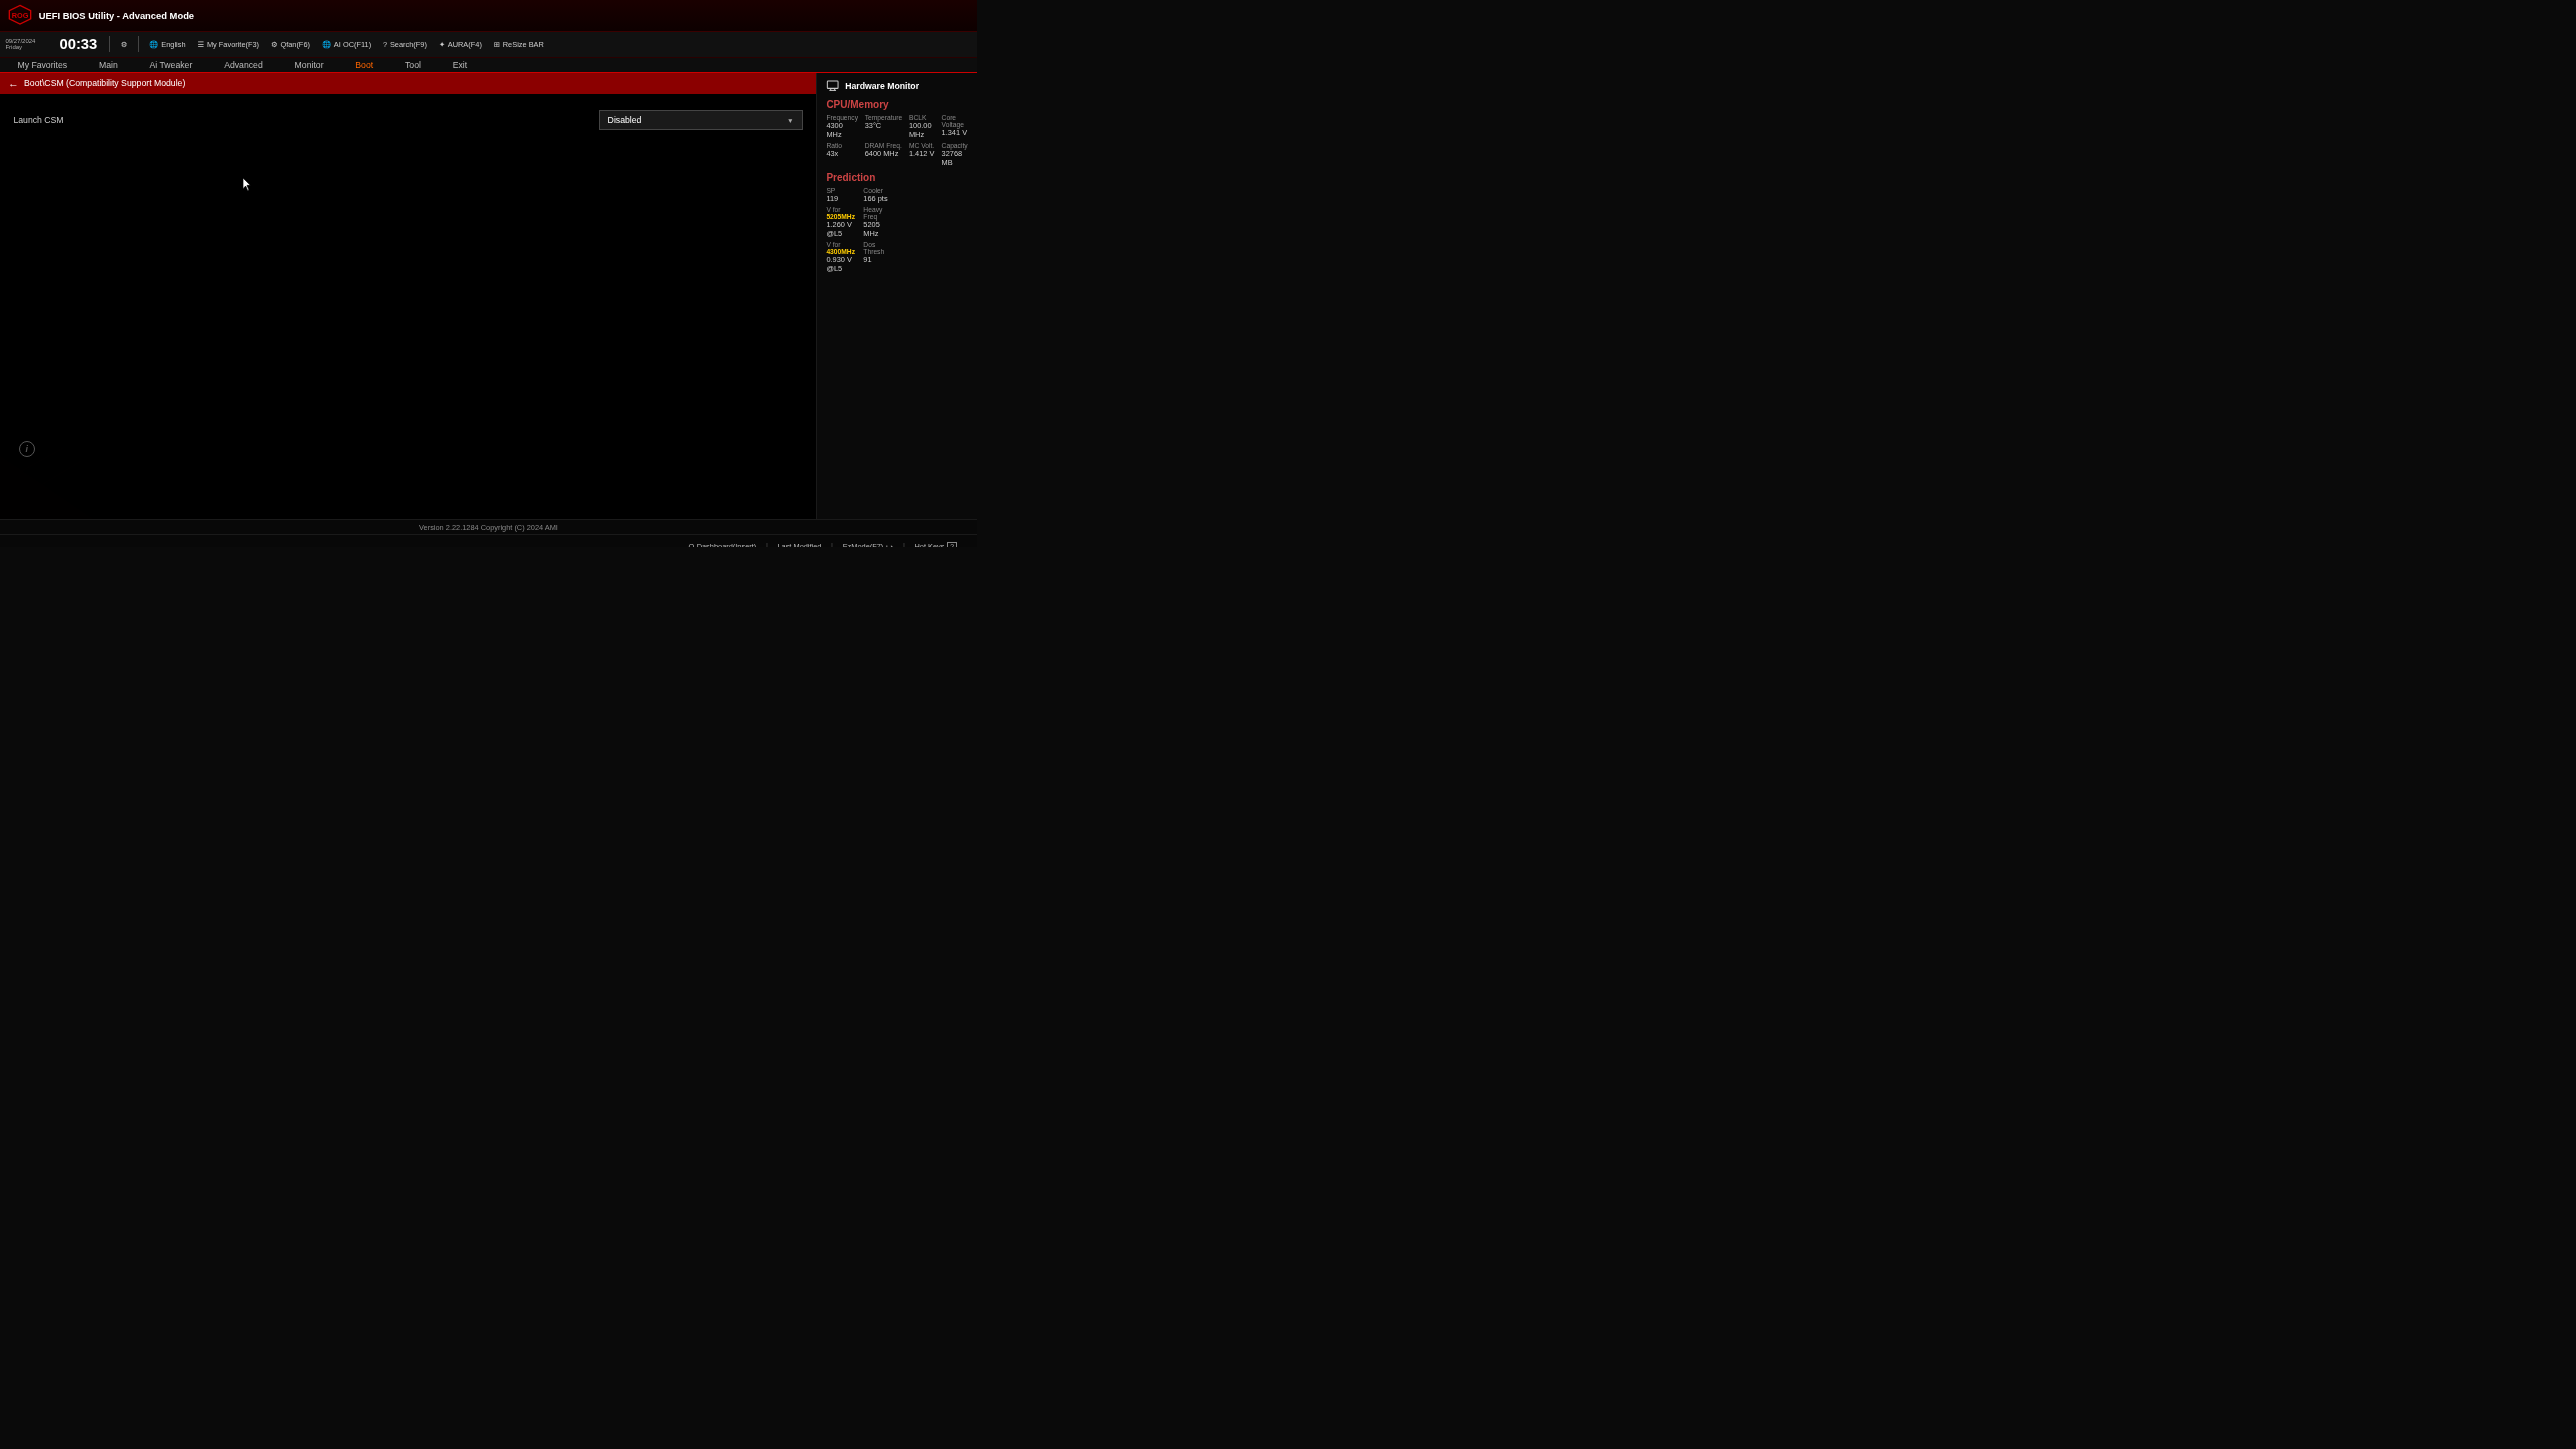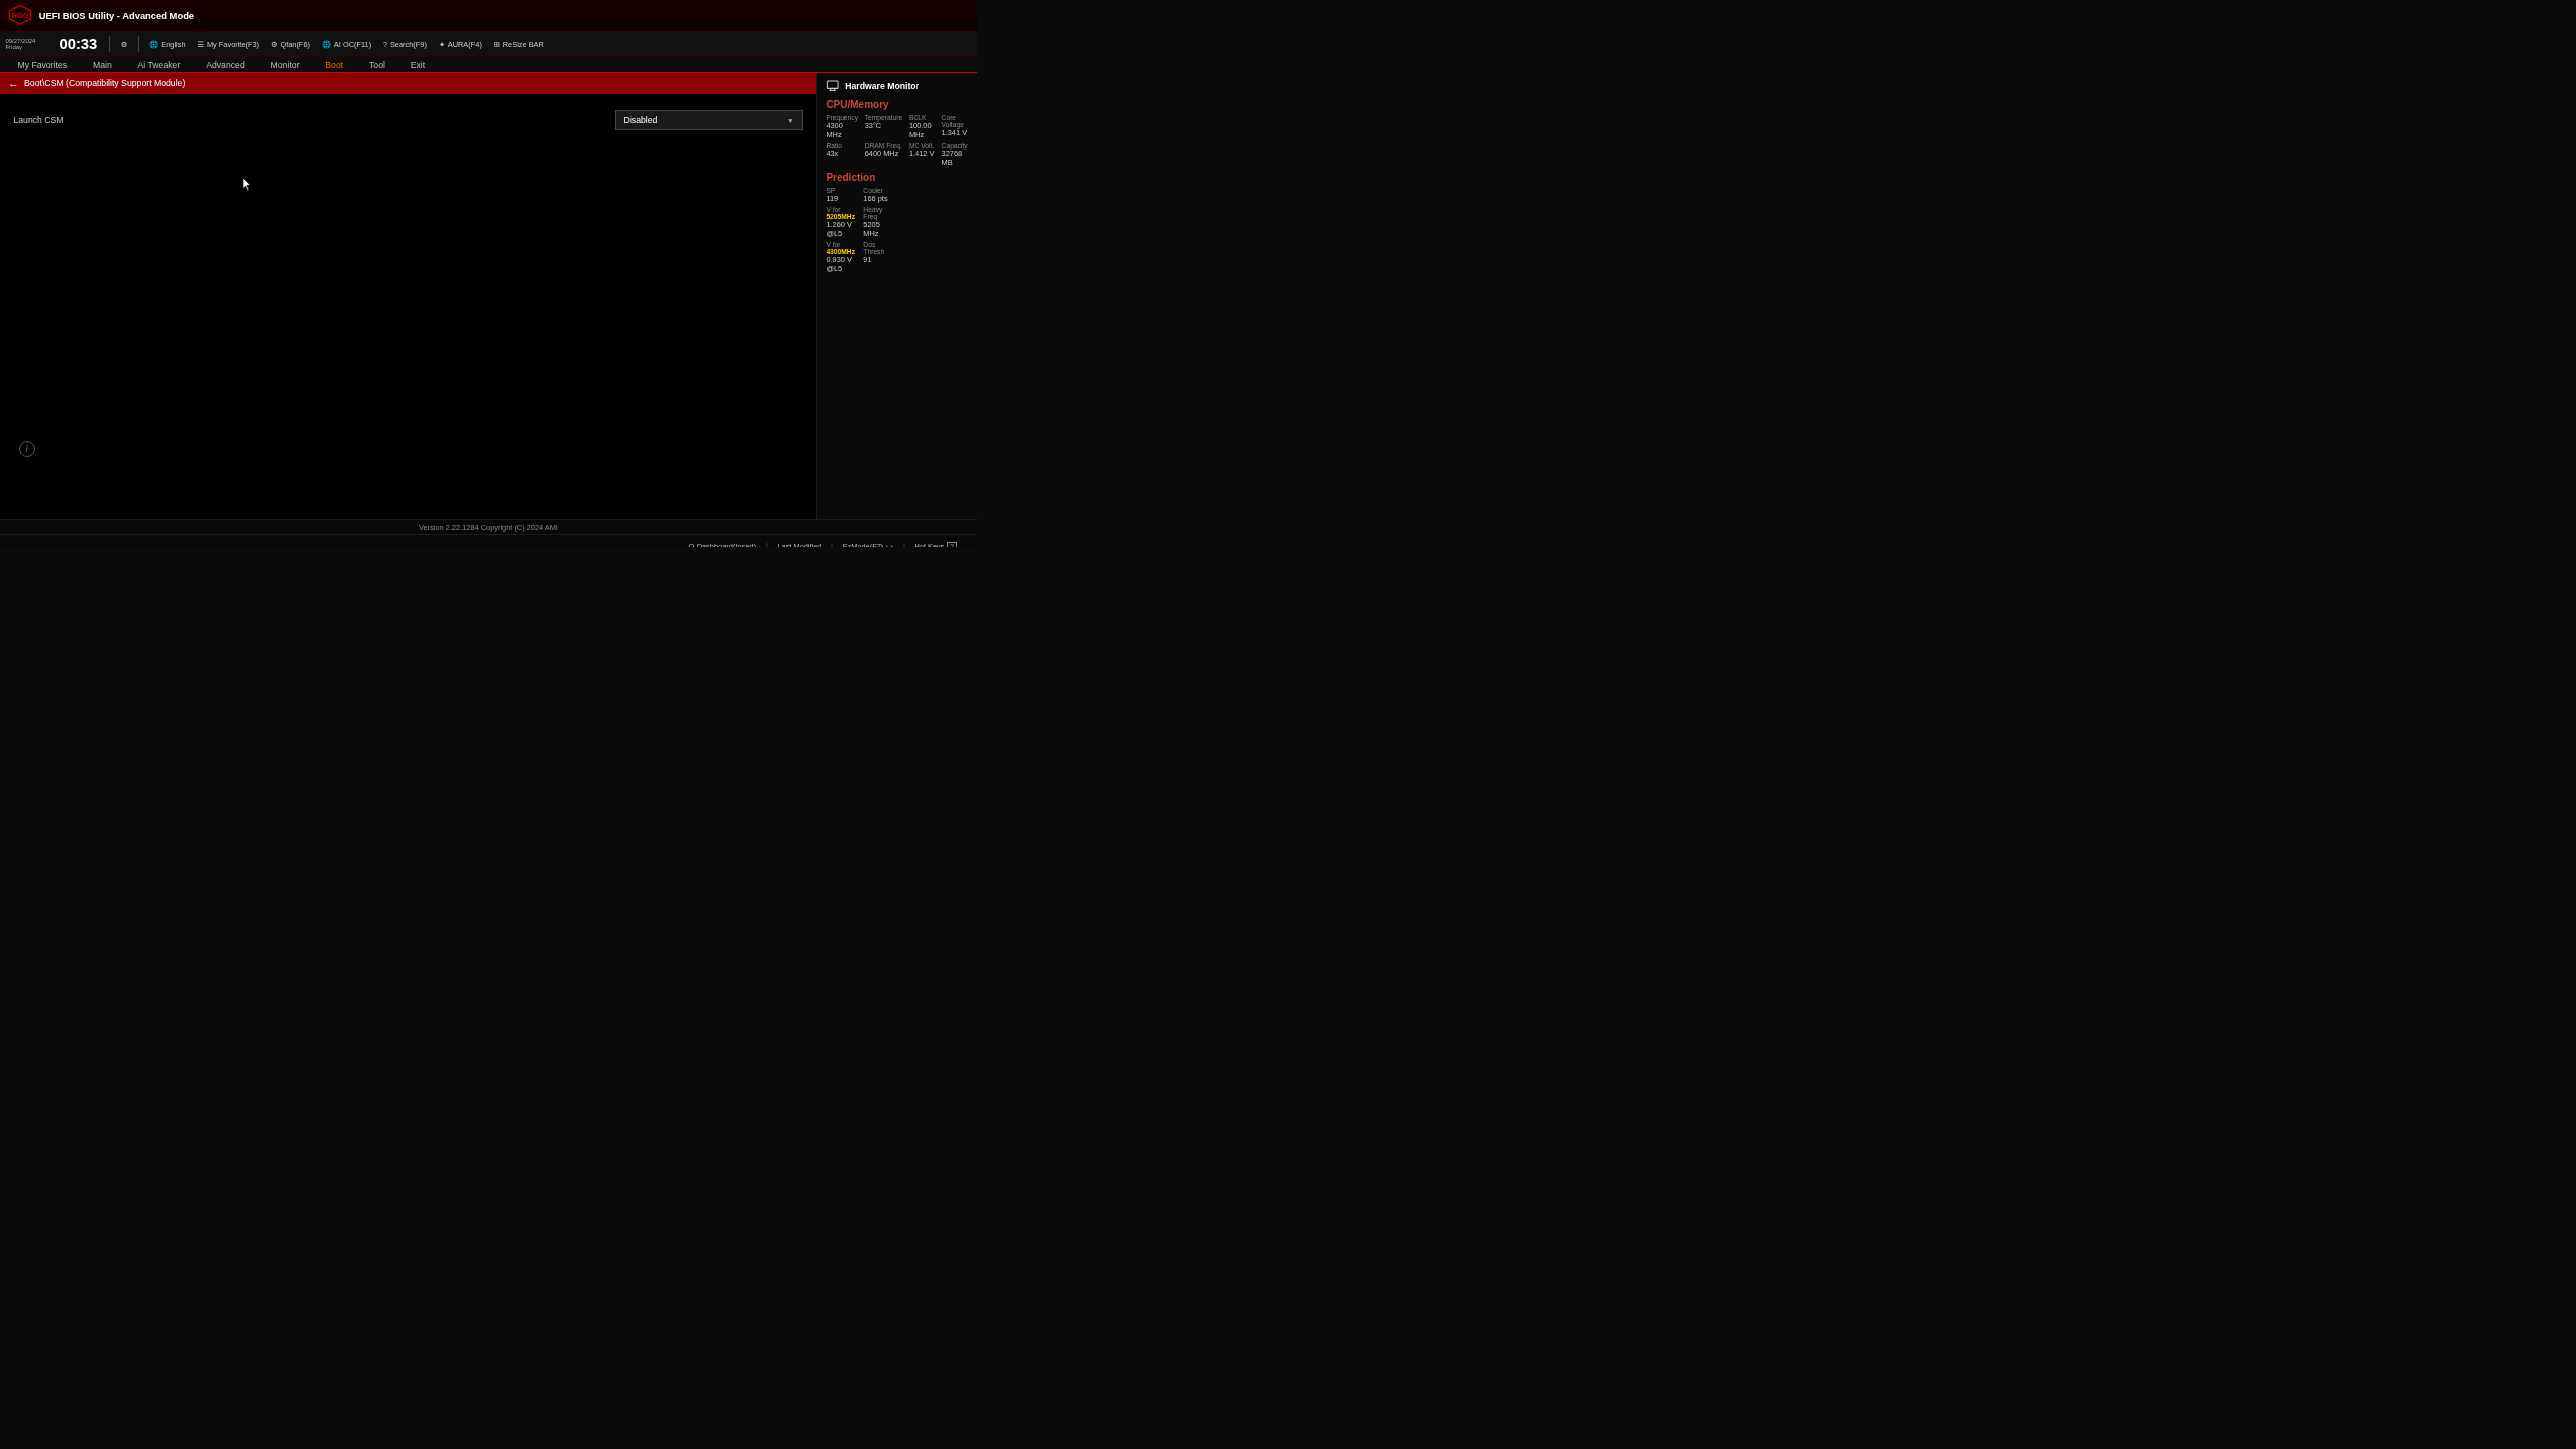--- a/index.html
+++ b/index.html
@@ -94,21 +94,21 @@
     
     .nav-menu {
       position: relative;
       z-index: 10;
       display: flex;
       align-items: center;
       background: #0d0d0d;
       height: 15px;
       padding: 0 8px;
       border-bottom: 1.3px solid #cc0000;
-      gap: 7px;
+      gap: 13px;
     }
     .nav-item {
       color: #bbb;
       font-size: 8.7px;
       padding: 4px 9.4px;
       cursor: pointer;
       border-radius: 1.3px;
       white-space: nowrap;
     }
     .nav-item.active {
@@ -171,21 +171,21 @@
       font-size: 8.7px;
     }
     .setting-dropdown {
       display: flex;
       align-items: center;
       background: #1a1a1a;
       border: 0.7px solid #444;
       color: #fff;
       font-size: 8.7px;
       padding: 4px 8px;
-      width: 188px;
+      width: 204px;
       cursor: pointer;
       justify-content: space-between;
     }
     .setting-dropdown .arrow {
       color: #aaa;
       font-size: 6.7px;
     }
 
     
     .info-area {

